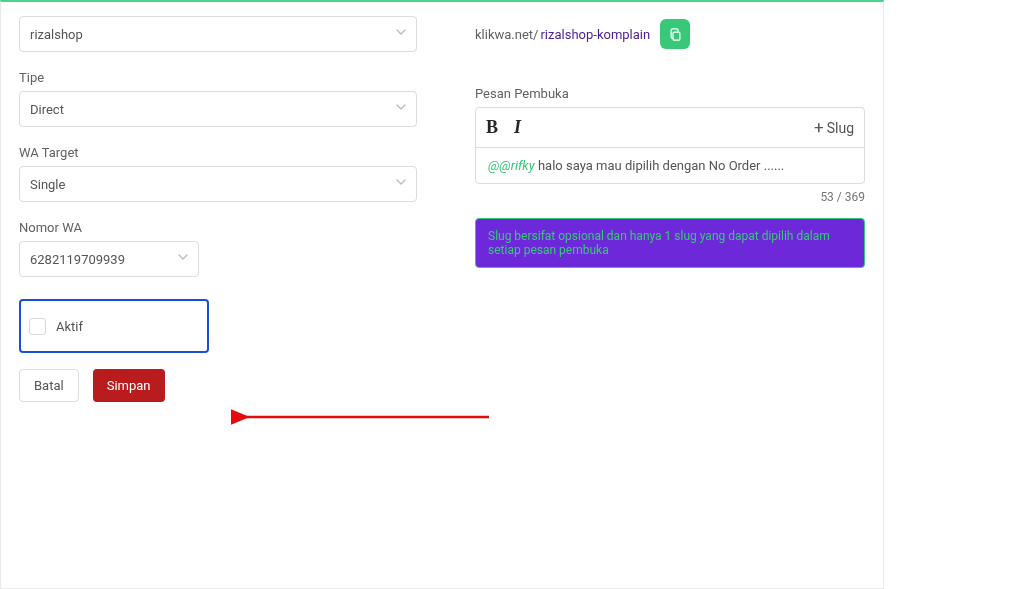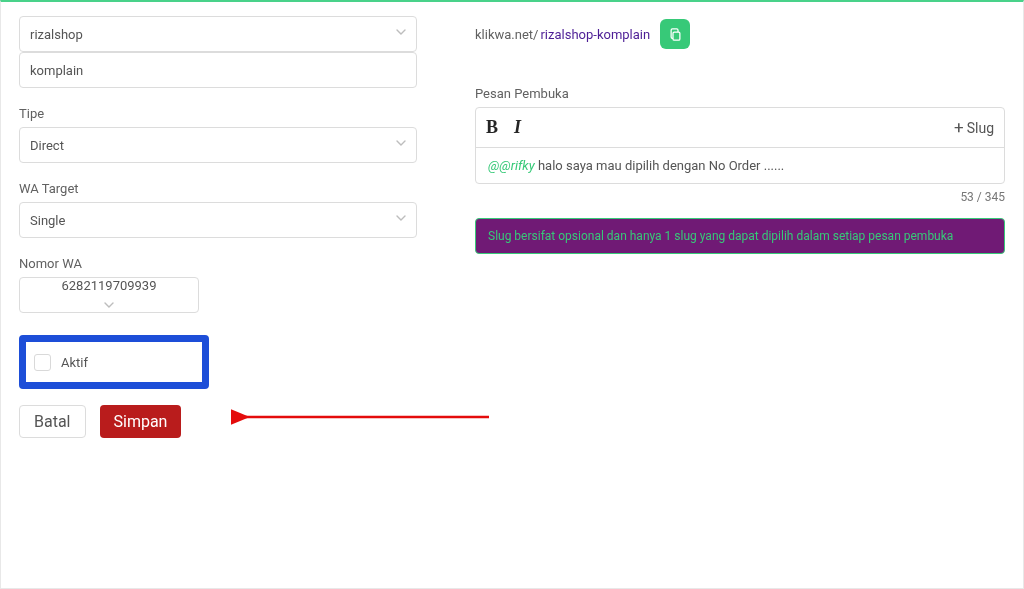--- a/index.html
+++ b/index.html
@@ -1,27 +1,27 @@
 <!DOCTYPE html>
 <html><head>
 <meta charset="utf-8">
 <style>
   *{box-sizing:border-box;font-family:-apple-system,BlinkMacSystemFont,"Segoe UI",Roboto,Arial,sans-serif;}
   html,body{margin:0;padding:0;background:#fff;width:1024px;height:589px;overflow:hidden;}
-  .page{border:1px solid #e8e8e8;border-top-color:#49d28a;border-top-width:2px;width:1024px;height:589px;position:relative;}
+  .page{border:1px solid #e8e8e8;border-top-color:#49d28a;border-top-width:2px;width:884px;height:589px;position:relative;}
   .cols{display:flex;padding:10px 18px 0 18px;}
   .left{flex:0 0 400px;}
   .right{flex:1;margin-left:56px;}
   label.fld{display:block;font-size:13px;color:#616161;margin:18px 0 6px 0;}
   .select,.text-input{
     display:flex;align-items:center;justify-content:space-between;
     width:398px;height:36px;border:1px solid #dcdcdc;border-radius:4px;
     padding:0 10px;font-size:13px;color:#555;background:#fff;
   }
-  .select.small{width:180px;flex-direction:column;}
+  .select.small{width:180px;}
   .chev{width:10px;height:10px;flex:0 0 10px;}
   .chev svg{display:block;}
   .url-row{display:flex;align-items:center;height:36px;margin-top:4px;}
   .url-static{font-size:13px;color:#616161;}
   .url-slug{font-size:13px;color:#4c1d95;margin-left:2px;}
   .copy-btn{
     width:30px;height:30px;border-radius:6px;background:#37c978;margin-left:10px;
     display:flex;align-items:center;justify-content:center;cursor:pointer;
   }
   .copy-btn svg{display:block;}
@@ -32,54 +32,51 @@
   }
   .rte-tl{display:flex;gap:16px;align-items:center;}
   .rte-bold{font-family:Georgia,serif;font-weight:900;font-size:18px;color:#252525;cursor:pointer;}
   .rte-ital{font-family:Georgia,serif;font-style:italic;font-weight:700;font-size:18px;color:#252525;cursor:pointer;}
   .slug-btn{display:flex;align-items:center;gap:3px;font-size:14px;color:#555;cursor:pointer;}
   .slug-btn .plus{font-size:17px;line-height:1;font-weight:400;color:#555;}
   .rte-body{padding:10px 12px;font-size:13px;color:#555;min-height:32px;}
   .rte-body .mention{color:#37c978;font-style:italic;}
   .counter{font-size:12px;color:#777;text-align:right;margin-top:6px;}
   .hint{
-    border:1px solid #37c978;border-radius:4px;background:#701a75;
+    border:1px solid #37c978;border-radius:4px;background:#6d28d9;
     font-size:12px;color:#37c978;padding:10px 12px;margin-top:14px;
   }
   .aktif-box{
-    border:7px solid #1d4ed8;border-radius:4px;width:190px;height:54px;
+    border:2px solid #1d4ed8;border-radius:4px;width:190px;height:54px;
     display:flex;align-items:center;padding-left:8px;margin-top:22px;
   }
   .chk{width:17px;height:17px;border:1px solid #d9d9d9;border-radius:3px;background:#fff;margin-right:10px;}
   .chk-lbl{font-size:13px;color:#555;}
   .btn-row{display:flex;gap:14px;margin-top:16px;}
-  .btn{height:33px;border-radius:4px;padding:0 14px;font-size:16px;display:flex;align-items:center;cursor:pointer;}
+  .btn{height:33px;border-radius:4px;padding:0 14px;font-size:13px;display:flex;align-items:center;cursor:pointer;}
   .btn-outline{border:1px solid #dcdcdc;background:#fff;color:#555;}
   .btn-primary{border:none;background:#b91c1c;color:#fff;}
   .arrow{position:absolute;left:230px;top:405px;pointer-events:none;}
 </style>
 </head>
 <body>
 
 <div class="page">
   <div class="cols">
 
     <div class="left">
       <div class="select" style="margin-top:4px;">
         <span>rizalshop</span>
         <span class="chev">
           <svg viewBox="0 0 10 6" width="10" height="6">
               <path d="M1 1 L5 5 L9 1" stroke="#bdbdbd" stroke-width="1.4" fill="none" stroke-linecap="round"></path>
             </svg>
         </span>
       </div>
 
-      <div class="text-input">
-        <span>komplain</span>
-      </div>
 
       <label class="fld">Tipe</label>
       <div class="select">
         <span>Direct</span>
         <span class="chev">
           <svg viewBox="0 0 10 6" width="10" height="6">
               <path d="M1 1 L5 5 L9 1" stroke="#bdbdbd" stroke-width="1.4" fill="none" stroke-linecap="round"></path>
             </svg>
         </span>
       </div>
@@ -143,21 +140,21 @@
           </div>
           <div class="slug-btn">
             <span class="plus">+</span>
             <span>Slug</span>
           </div>
         </div>
         <div class="rte-body">
           <span class="mention">@@rifky</span><span> halo saya mau dipilih dengan No Order ......</span>
         </div>
       </div>
-      <div class="counter">53 / 345</div>
+      <div class="counter">53 / 369</div>
 
       <div class="hint">Slug bersifat opsional dan hanya 1 slug yang dapat dipilih dalam setiap pesan pembuka</div>
     </div>
 
   </div>
 
   <svg class="arrow" width="260" height="20">
     <defs>
       <marker id="ah" markerWidth="12" markerHeight="10" refX="2" refY="5" orient="auto">
         <path d="M12 0 L0 5 L12 10 Z" fill="#e40c0c"></path>

